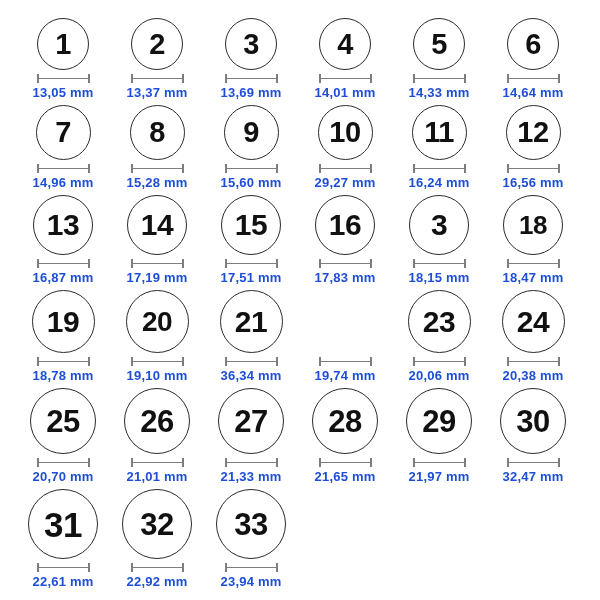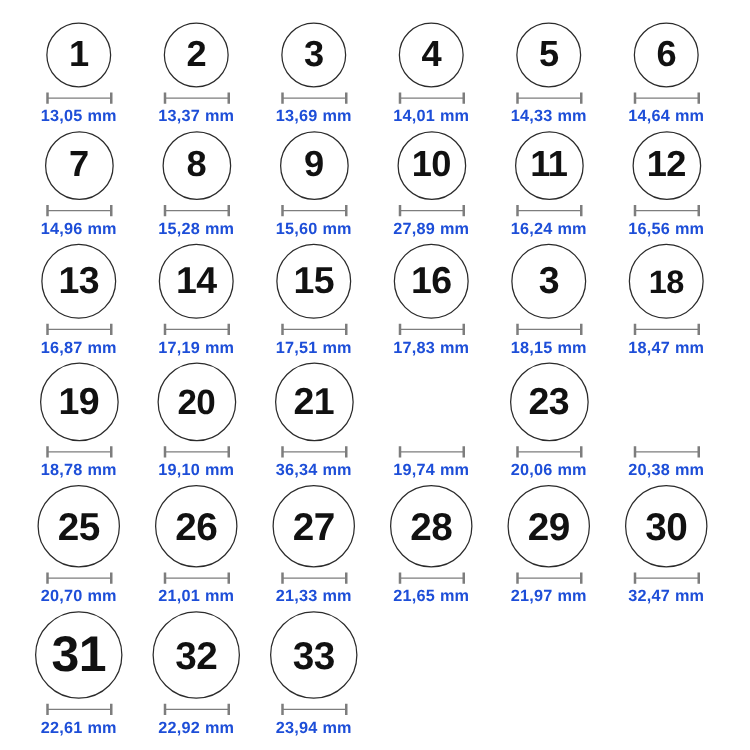--- a/index.html
+++ b/index.html
@@ -181,21 +181,21 @@
       </div>
       <div class="ring-cell">
         <div class="ring-circle" style="width:55px;height:55px">
           <span class="ring-num" style="font-size:29px">10</span>
         </div>
         <div class="ruler">
           <span class="tick left"></span>
           <span class="rline"></span>
           <span class="tick right"></span>
         </div>
-        <div class="mm-label">27,89 mm</div>
+        <div class="mm-label">29,27 mm</div>
       </div>
       <div class="ring-cell">
         <div class="ring-circle" style="width:55px;height:55px">
           <span class="ring-num" style="font-size:29px">11</span>
         </div>
         <div class="ruler">
           <span class="tick left"></span>
           <span class="rline"></span>
           <span class="tick right"></span>
         </div>
@@ -328,20 +328,23 @@
           <span class="ring-num" style="font-size:30px">23</span>
         </div>
         <div class="ruler">
           <span class="tick left"></span>
           <span class="rline"></span>
           <span class="tick right"></span>
         </div>
         <div class="mm-label">20,06 mm</div>
       </div>
       <div class="ring-cell">
+        <div class="ring-circle" style="width:63px;height:63px">
+          <span class="ring-num" style="font-size:30px">24</span>
+        </div>
         <div class="ruler">
           <span class="tick left"></span>
           <span class="rline"></span>
           <span class="tick right"></span>
         </div>
         <div class="mm-label">20,38 mm</div>
       </div>
     </div>
     <div class="ring-row">
       <div class="ring-cell">
@@ -407,21 +410,21 @@
           <span class="tick left"></span>
           <span class="rline"></span>
           <span class="tick right"></span>
         </div>
         <div class="mm-label">32,47 mm</div>
       </div>
     </div>
     <div class="ring-row">
       <div class="ring-cell">
         <div class="ring-circle" style="width:70px;height:70px">
-          <span class="ring-num" style="font-size:40px">31</span>
+          <span class="ring-num" style="font-size:35px">31</span>
         </div>
         <div class="ruler">
           <span class="tick left"></span>
           <span class="rline"></span>
           <span class="tick right"></span>
         </div>
         <div class="mm-label">22,61 mm</div>
       </div>
       <div class="ring-cell">
         <div class="ring-circle" style="width:70px;height:70px">

